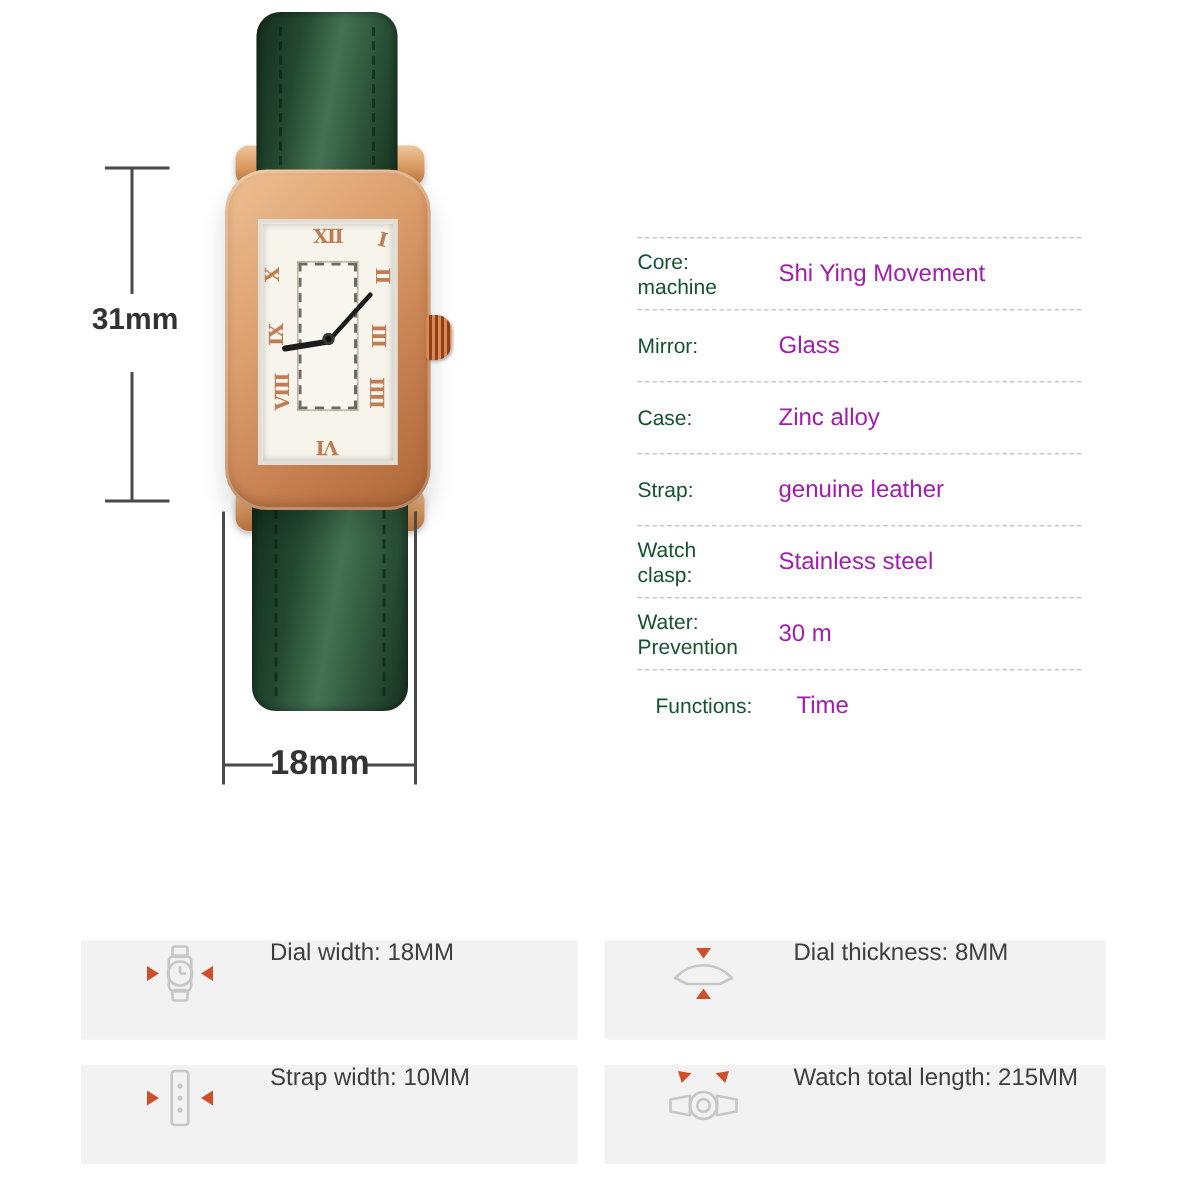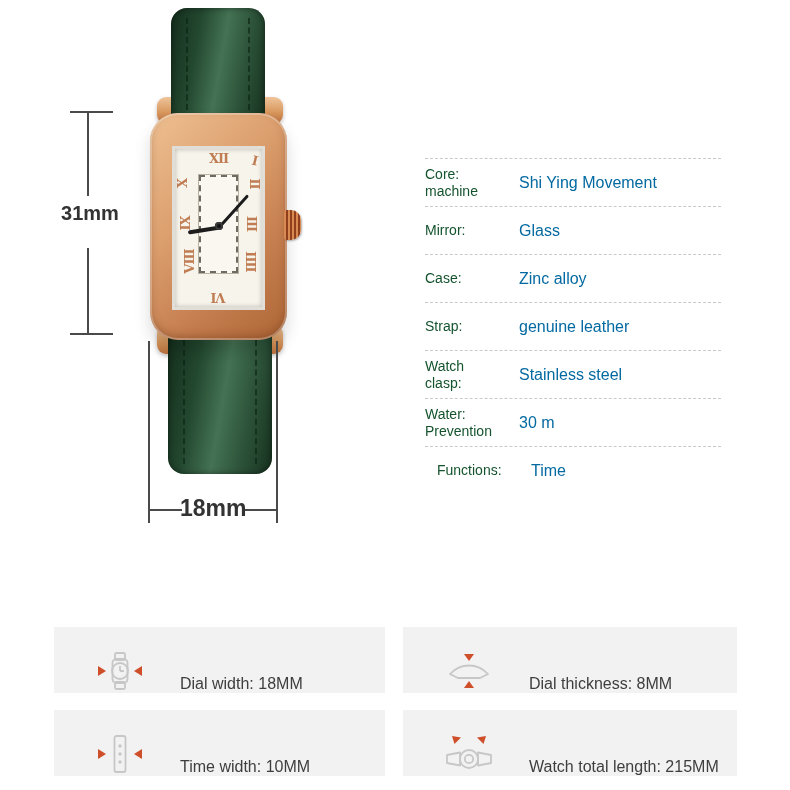--- a/index.html
+++ b/index.html
@@ -57,24 +57,24 @@
   
   .dim-line{position:absolute;background:#4a4a4a;}
   .dim-label{position:absolute;color:#333;font-weight:600;}
   .h-label{left:50px;top:202px;width:80px;text-align:center;font-size:20px;}
   .w-label{left:180px;top:495px;width:66px;text-align:left;font-size:23px;}
   
   .spec-table{position:absolute;left:425px;top:158px;width:296px;border-top:1px dashed #c9c9c9;}
   .spec-row{display:flex;align-items:center;min-height:43px;border-bottom:1px dashed #c9c9c9;padding:2px 0;}
   .spec-row:last-child{border-bottom:none;margin-left:12px;}
   .spec-label{width:94px;font-size:14px;color:#14532d;line-height:1.2;white-space:pre-line;flex:none;}
-  .spec-value{font-size:16px;color:#0369a1;}
+  .spec-value{font-size:16px;color:#a21caf;}
   
   .features{position:absolute;left:54px;top:627px;width:683px;display:grid;grid-template-columns:331px 1fr;column-gap:18px;row-gap:17px;grid-auto-rows:66px;}
-  .feature-card{background:#f2f2f2;display:flex;align-items:flex-end;padding-left:42px;}
+  .feature-card{background:#f2f2f2;display:flex;align-items:flex-start;padding-left:42px;}
   .feature-icon{flex:none;width:48px;height:44px;}
   .feature-text{margin-left:36px;font-size:16px;color:#3e3e3e;}
   .icon-stroke{fill:none;stroke:#c7c7c7;stroke-width:1.8;stroke-linejoin:round;}
   .icon-dot{fill:#c7c7c7;stroke:none;}
 </style>
 </head>
 <body>
 
 <div class="canvas">
 
@@ -187,21 +187,21 @@
 
     <div class="feature-card">
       <svg class="feature-icon" viewBox="0 0 48 44">
         <polygon points="2,17 2,27 10,22" fill="#cf4f2b"></polygon>
         <polygon points="46,17 46,27 38,22" fill="#cf4f2b"></polygon>
         <rect class="icon-stroke" x="18.5" y="4" width="11" height="36" rx="2"></rect>
         <circle class="icon-dot" cx="24" cy="14" r="1.7"></circle>
         <circle class="icon-dot" cx="24" cy="22" r="1.7"></circle>
         <circle class="icon-dot" cx="24" cy="30" r="1.7"></circle>
       </svg>
-      <div class="feature-text">Time width: 10MM</div>
+      <div class="feature-text">Strap width: 10MM</div>
     </div>
 
     <div class="feature-card">
       <svg class="feature-icon" viewBox="0 0 48 44">
         <polygon points="7,4 16,5.5 9.5,12" fill="#cf4f2b"></polygon>
         <polygon points="41,4 32,5.5 38.5,12" fill="#cf4f2b"></polygon>
         <polygon class="icon-stroke" points="2,23 15,20.5 15,33.5 2,31"></polygon>
         <polygon class="icon-stroke" points="46,23 33,20.5 33,33.5 46,31"></polygon>
         <circle class="icon-stroke" cx="24" cy="27" r="9"></circle>
         <circle class="icon-stroke" cx="24" cy="27" r="4.2"></circle>

